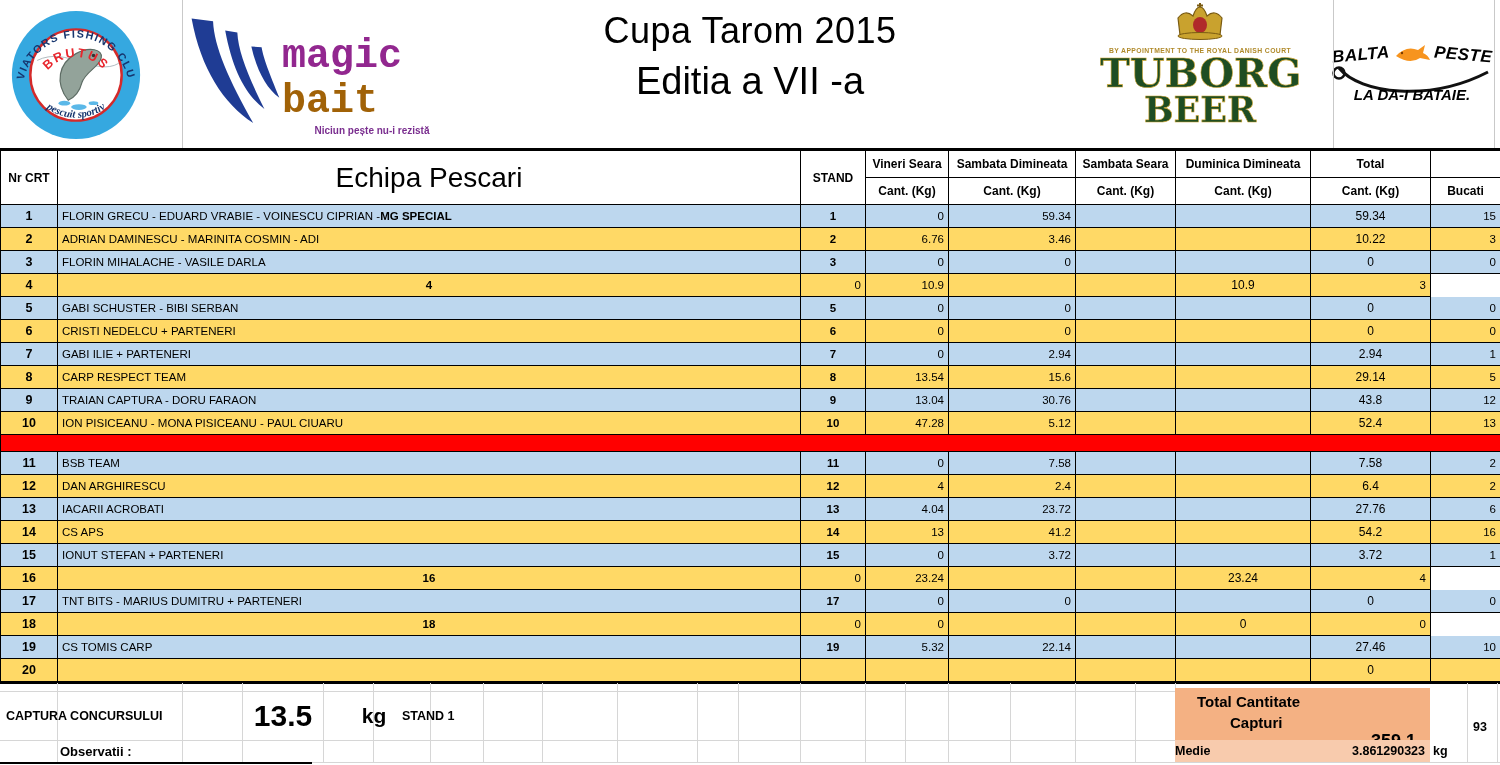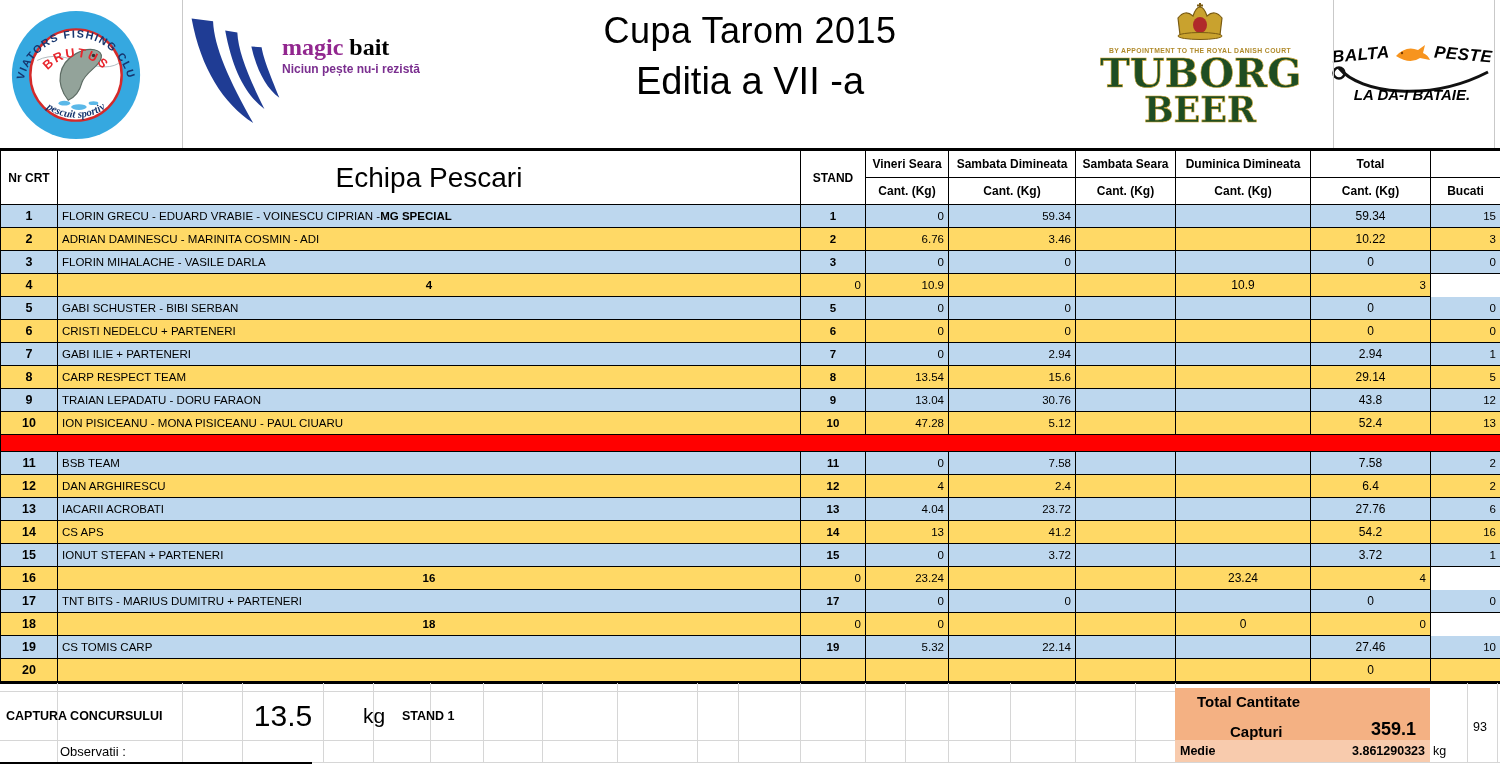--- a/index.html
+++ b/index.html
@@ -10,24 +10,24 @@
   
   #topband { position:absolute; left:0; top:0; width:1500px; height:148px; background:#fff; }
   .sep-v { position:absolute; top:0; height:148px; width:1px; background:#c9c9c9; }
   #title-block { position:absolute; left:490px; top:10px; width:520px; text-align:center; }
   #title-block .t1 { font-size:36px; font-weight:400; letter-spacing:0.5px; }
   #title-block .t2 { font-size:38px; font-weight:400; margin-top:8px; }
 
   #logo-aviators { position:absolute; left:8px; top:6px; }
   #logo-magic { position:absolute; left:186px; top:12px; width:280px; height:130px; }
   #magic-text { position:absolute; left:96px; top:22px; width:180px; text-align:left; }
-  #magic-text .w { font-family:Liberation Serif, serif; font-weight:700; font-size:24px; }
+  #magic-text .w { font-family:Liberation Mono, monospace; font-weight:700; font-size:40px; }
   #magic-text .w1 { color:#92278F; }
-  #magic-text .w2 { color:#000000; }
-  #magic-text .tag { display:block; text-align:left; font-size:12px; font-weight:700; color:#7A2E8F; margin-top:1px; }
+  #magic-text .w2 { color:#a16207; }
+  #magic-text .tag { display:block; text-align:center; font-size:10px; font-weight:700; color:#7A2E8F; margin-top:1px; }
 
   #logo-tuborg { position:absolute; left:1100px; top:2px; width:200px; text-align:center; }
   #logo-tuborg .appoint { font-size:6.8px; font-weight:700; color:#B08A2A; letter-spacing:0.4px; margin-top:1px; }
   #logo-tuborg .tub { font-family:"DejaVu Serif", serif; font-weight:700; font-size:40px; line-height:0.95; color:#1E4D23; -webkit-text-stroke:0.6px #C9A22E; }
   #logo-tuborg .beer { font-family:"DejaVu Serif", serif; font-weight:700; font-size:35px; line-height:1.0; color:#1E4D23; -webkit-text-stroke:0.6px #C9A22E; }
 
   #logo-balta { position:absolute; left:1328px; top:42px; width:168px; }
   #balta-line1 { display:flex; align-items:center; justify-content:center; gap:2px; }
   #balta-line1 .bw { font-weight:900; font-style:italic; font-size:17px; letter-spacing:0.5px; }
   #balta-line1 .bw1 { transform:rotate(-5deg); }
@@ -52,34 +52,34 @@
   .c-team  { padding-left:4px; }
   .c-stand { justify-content:center; font-weight:700; }
   .c-num   { justify-content:flex-end; padding-right:4px; }
   .c-total { justify-content:center; font-size:12px; }
   #redrow { height:17px; background:#FF0000; border-bottom:1px solid #000; }
   #tbody-bottom { border-bottom:2px solid #000; }
 
   
   .fline-v { position:absolute; top:683px; height:79px; width:1px; background:#d6d6d6; }
   .fline-h { position:absolute; height:1px; background:#d6d6d6; }
-  .fcell { position:absolute; display:flex; align-items:center; }
+  .fcell { position:absolute; display:flex; align-items:center;font-weight:bold; }
   #f-captura-label { left:6px;  top:691px; height:49px; width:176px; font-weight:700; font-size:12.5px; }
   #f-captura-value { left:242px; top:691px; height:49px; width:82px; justify-content:center; font-size:30px; }
   #f-captura-unit  { left:352px; top:691px; height:49px; width:44px; justify-content:center; font-size:21px; }
   #f-captura-stand { left:402px; top:691px; height:49px; width:80px; font-weight:700; font-size:12.5px; }
   #f-observatii    { left:60px;  top:741px; height:21px; width:120px; font-size:13px; }
   #f-total-block   { position:absolute; left:1175px; top:688px; width:255px; height:52px; background:#F4B183; }
   #f-total-block .tl1 { height:26px; display:flex; align-items:center; padding-left:22px; font-weight:700; font-size:15px; }
-  #f-total-block .tl2 { height:26px; display:flex; align-items:flex-end; font-weight:700; }
+  #f-total-block .tl2 { height:26px; display:flex; align-items:flex-start; font-weight:700;flex-direction:column; }
   #f-total-block .tl2 .lab { padding-left:55px; font-size:15px; }
   #f-total-block .tl2 .val { margin-left:auto; margin-right:14px; font-size:18px; }
   #f-93        { left:1430px; top:714px; height:26px; width:64px; justify-content:flex-end; padding-right:7px; font-size:12.5px; }
   #f-medie-row { position:absolute; left:1175px; top:740px; width:255px; height:22px; background:#F8CBAD; display:flex; align-items:center; }
-  #f-medie-row .lab { padding-left:5px; font-weight:700; font-size:12.5px; }
+  #f-medie-row .lab { font-weight:700; font-size:12.5px; }
   #f-medie-row .val { margin-left:auto; padding-right:5px; font-weight:700; font-size:12.5px; }
   #f-medie-unit { left:1433px; top:740px; height:22px; width:30px; font-size:12.5px; }
   #f-blackline { position:absolute; left:0; top:762px; width:312px; height:2px; background:#000; }
 </style>
 </head>
 <body>
 
 <div id="root">
 
   <div id="topband">
@@ -277,21 +277,21 @@
           <div class="cell c-num">13.54</div>
           <div class="cell c-num">15.6</div>
           <div class="cell c-num"></div>
           <div class="cell c-num"></div>
           <div class="cell c-total">29.14</div>
           <div class="cell c-num">5</div>
         </div>
         <div class="cols body-row blue">
           <div class="cell c-nr">9</div>
           <div class="cell c-team">
-            <span>TRAIAN LEPADATU - DORU FARAON</span>
+            <span>TRAIAN CAPTURA - DORU FARAON</span>
           </div>
           <div class="cell c-stand">9</div>
           <div class="cell c-num">13.04</div>
           <div class="cell c-num">30.76</div>
           <div class="cell c-num"></div>
           <div class="cell c-num"></div>
           <div class="cell c-total">43.8</div>
           <div class="cell c-num">12</div>
         </div>
         <div class="cols body-row yellow">

